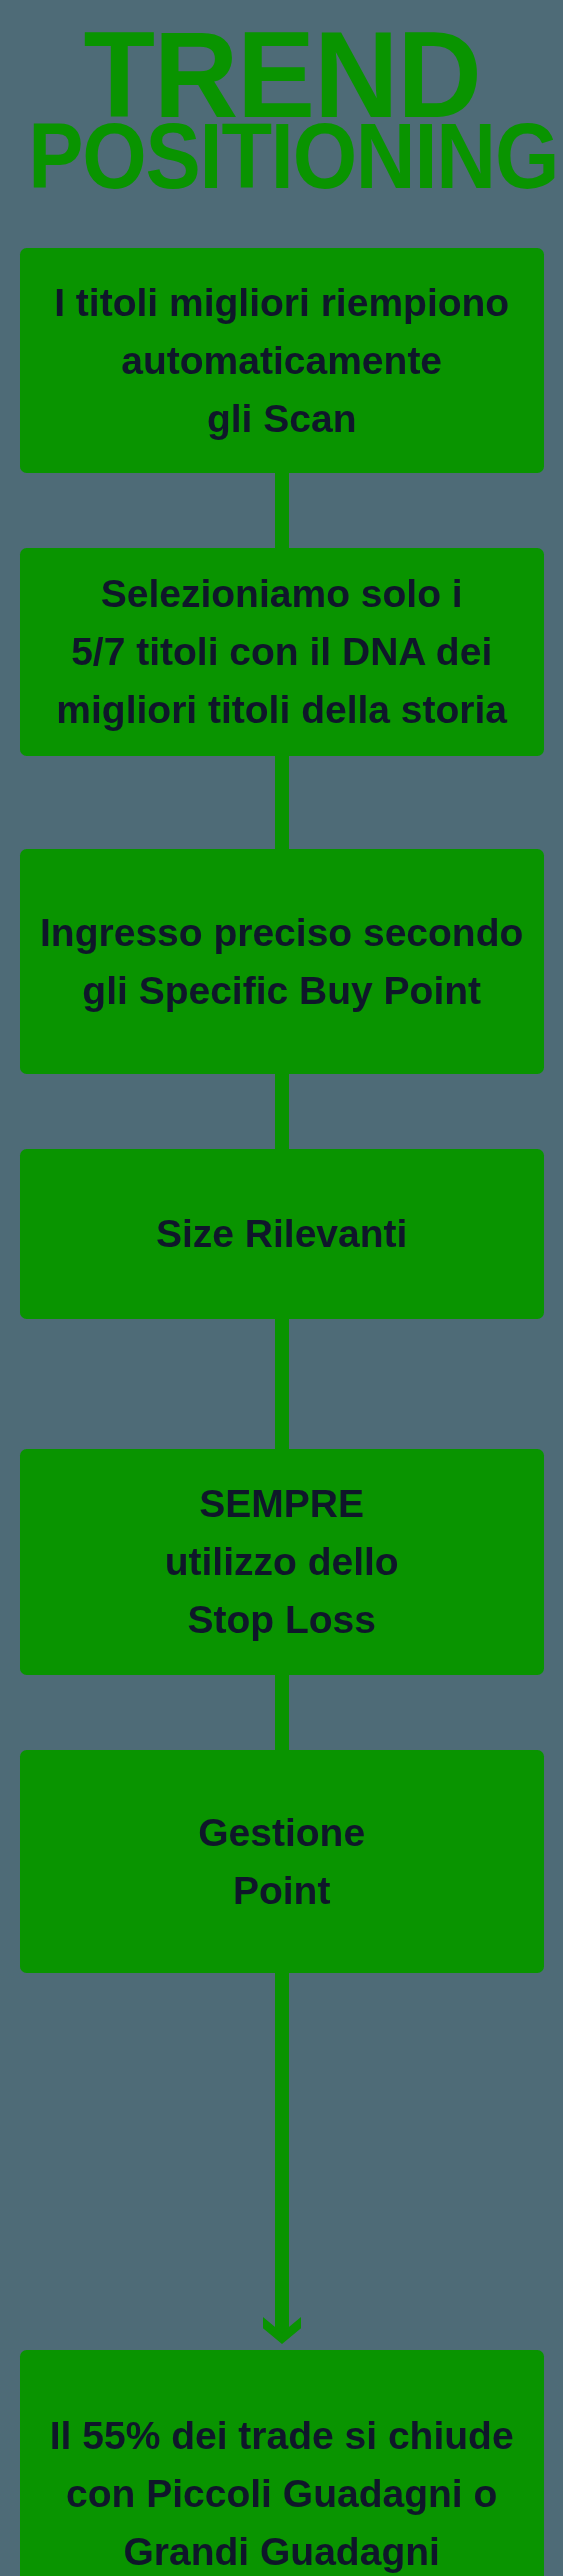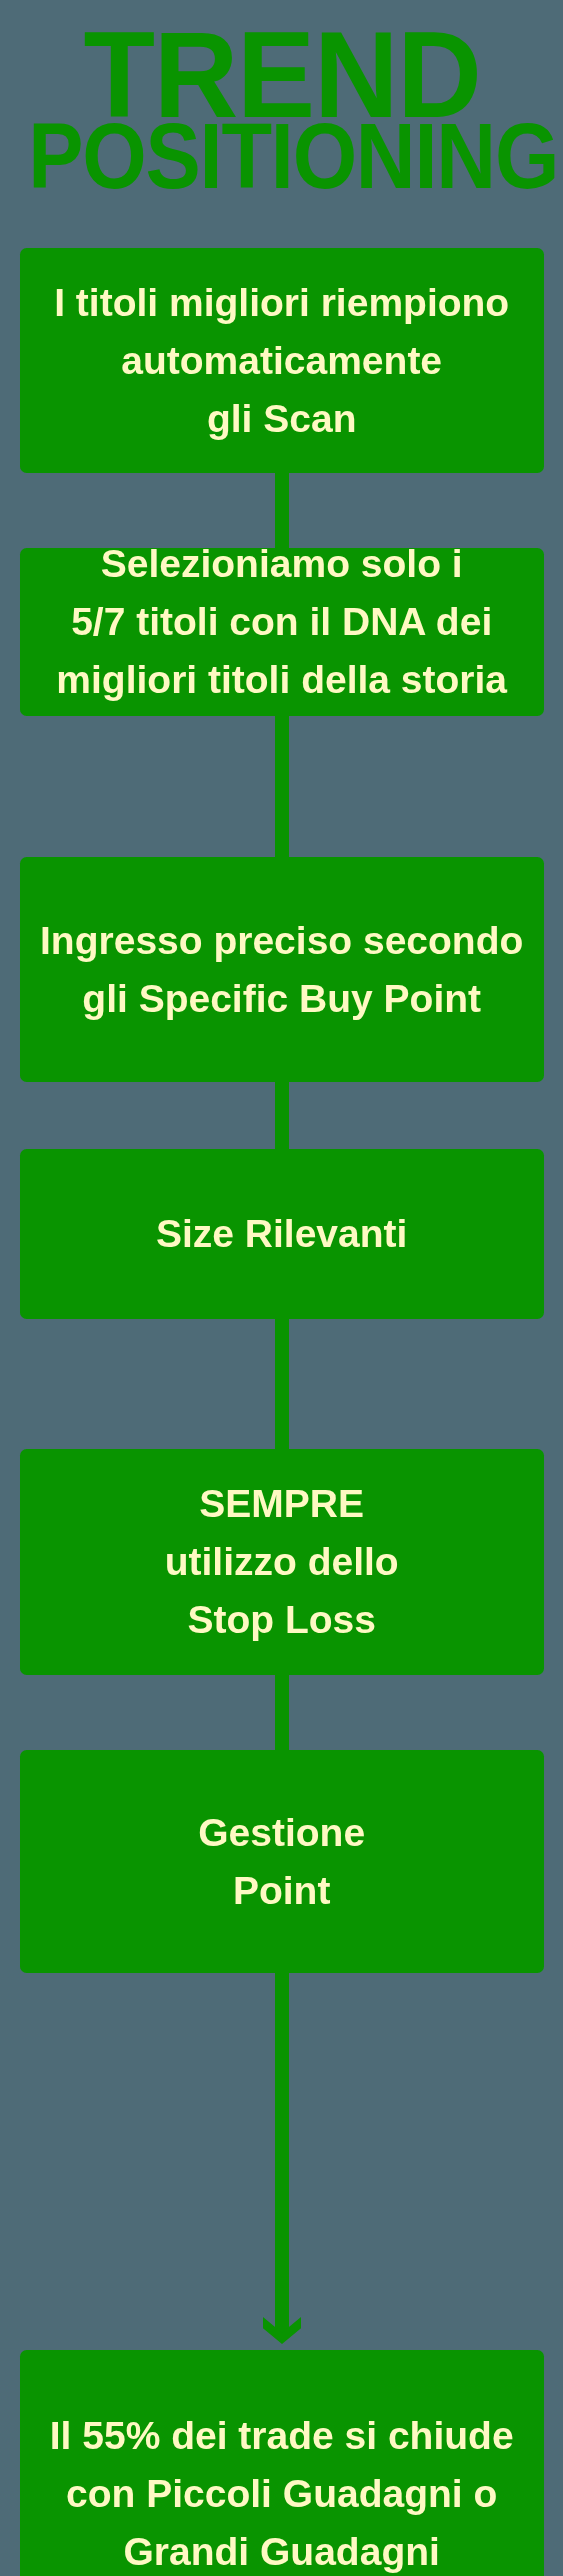--- a/index.html
+++ b/index.html
@@ -68,30 +68,30 @@
     width: 524px;
     border-radius: 6.6px;
     background: #099400;
     display: flex;
     align-items: center;
     justify-content: center;
     box-sizing: border-box;
     padding: 6.6px 11.8px;
   }
   .flow-box .box-text {
-    color: #fef9c3;
+    color: #0f172a;
     font-weight: bold;
     font-size: 39px;
     line-height: 58px;
     text-align: center;
     white-space: pre-line;
   }
   .b1 { top: 248px;  height: 225px; }
-  .b2 { top: 548px;  height: 168px; align-items: flex-end; }
-  .b3 { top: 849px; height: 225px; margin-top: 8px; }
+  .b2 { top: 548px;  height: 208px; }
+  .b3 { top: 849px; height: 225px; }
   .b4 { top: 1149px; height: 170px; }
   .b5 { top: 1449px; height: 226px; }
   .b6 { top: 1750px; height: 223px; }
   .b7 { top: 2350px; height: 287px; }
 </style>
 </head>
 <body>
 
 <div class="canvas">
 

